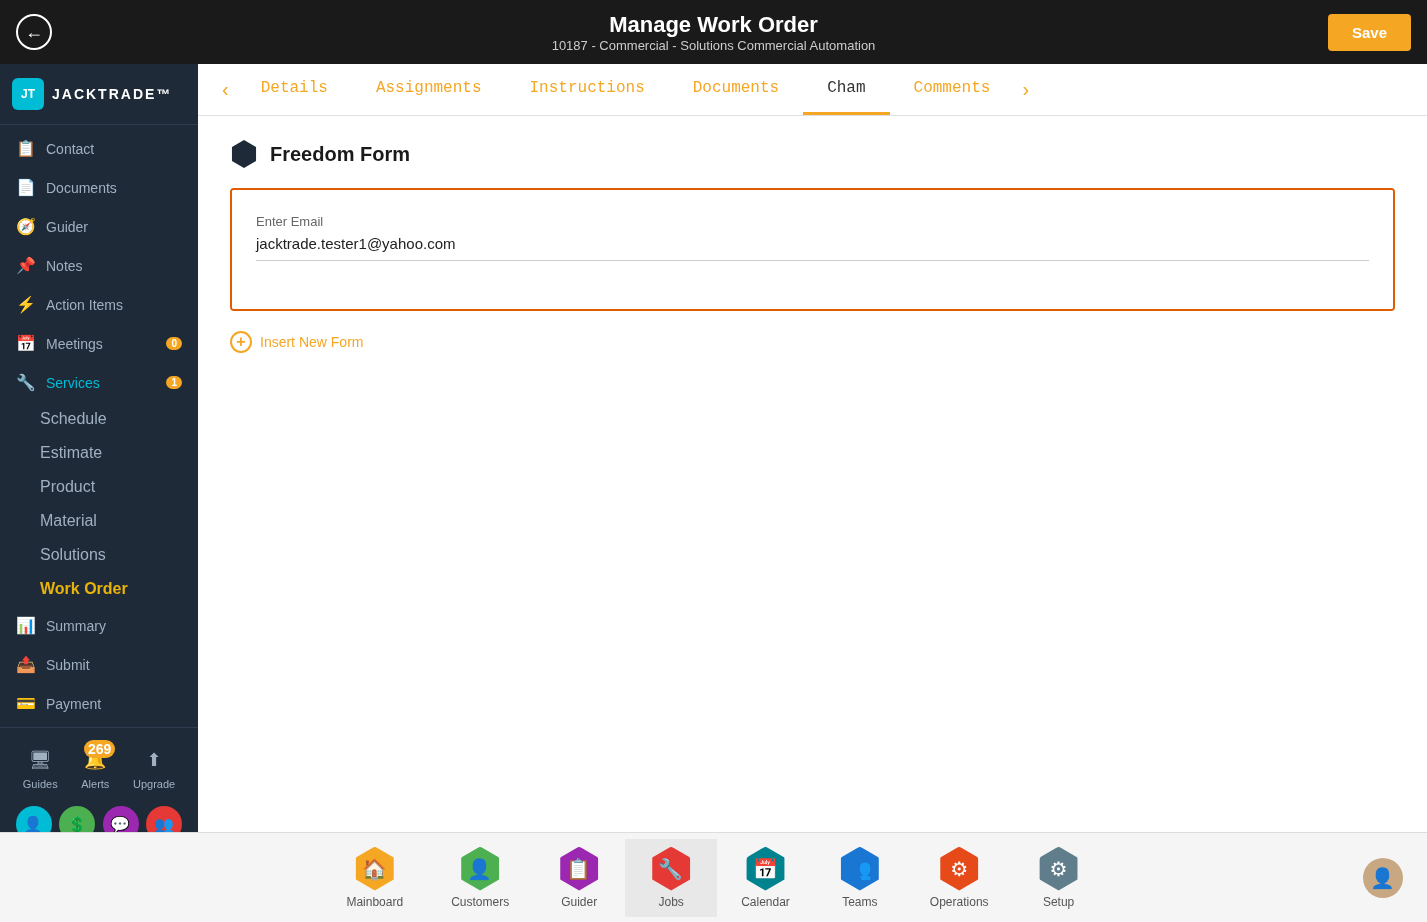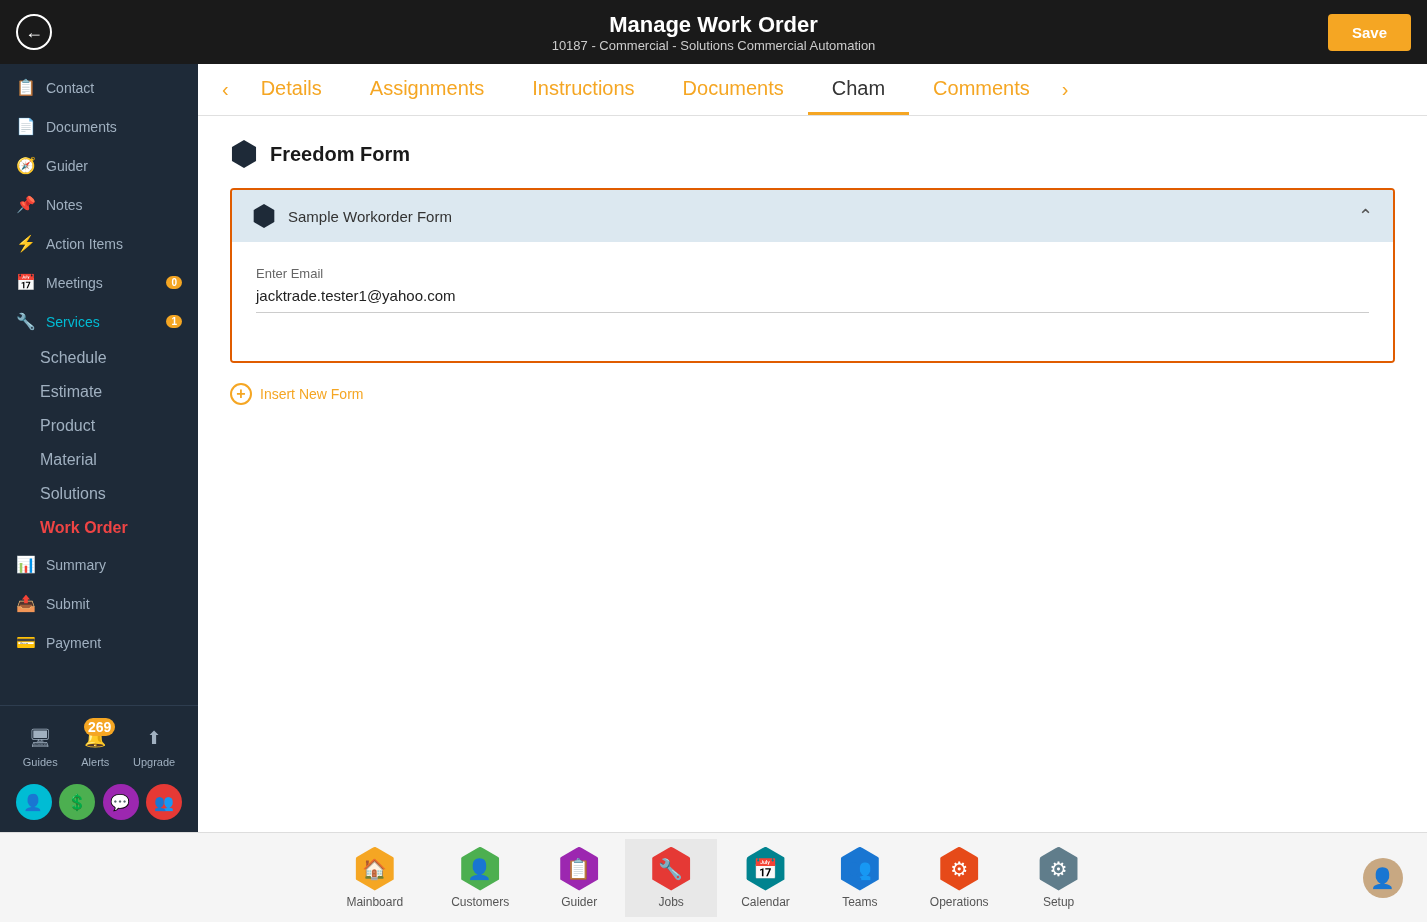--- a/index.html
+++ b/index.html
@@ -95,21 +95,21 @@
       padding: 1px 5px;
       margin-left: auto;
     }
 
     .sub-nav-item {
       padding: 8px 16px 8px 40px;
       font-size: 16px;
       color: #a0b0c0;
       cursor: pointer;
     }
-    .sub-nav-item.active { color: #ef4444; font-weight: 600; }
+    .sub-nav-item.active { color: #eab308; font-weight: 600; }
 
     .sidebar-bottom {
       border-top: 1px solid #2e3d4f;
       padding: 8px 0;
     }
     .bottom-icons {
       display: flex;
       justify-content: space-around;
       padding: 8px 12px;
     }
@@ -164,25 +164,26 @@
       height: 52px;
       flex-shrink: 0;
     }
     .tab-nav-btn {
       background: none; border: none; color: #f5a623; font-size: 20px; cursor: pointer; padding: 0 8px;
     }
     .tab-item {
       padding: 16px 24px;
       height: 100%;
       display: flex; align-items: center;
-      font-size: 20px;
+      font-size: 16px;
       color: #f5a623;
       cursor: pointer;
       border-bottom: 3px solid transparent;
       position: relative;
+      font-family: Liberation Mono, monospace;
     }
     .tab-item.active {
       color: #333;
       border-bottom: 3px solid #f5a623;
     }
 
     
     .main-content {
       flex: 1;
       padding: 24px 32px;
@@ -294,20 +295,24 @@
   <div class="title-area">
     <h1>Manage Work Order</h1>
     <p>10187 - Commercial - Solutions Commercial Automation</p>
   </div>
   <button class="save-btn">Save</button>
 </div>
 
 <div class="main-layout">
 
   <div class="sidebar">
+    <div class="sidebar-logo">
+      <div class="logo-icon">JT</div>
+      <span class="logo-text">JACKTRADE™</span>
+    </div>
 
     <div class="sidebar-nav">
 
       <div class="nav-item">
         <span class="nav-icon">📋</span>
         <span>Contact</span>
       </div>
       <div class="nav-item">
         <span class="nav-icon">📄</span>
         <span>Documents</span>
@@ -409,27 +414,20 @@
     </div>
 
     <div class="main-content">
 
       <div class="form-title">
         <div class="form-title-icon"></div>
         <h2>Freedom Form</h2>
       </div>
 
       <div class="form-card">
-        <div class="form-card-header">
-          <div class="form-card-header-left">
-            <div class="form-card-hex"></div>
-            <span class="form-card-title">Sample Workorder Form</span>
-          </div>
-          <button class="collapse-btn">⌃</button>
-        </div>
         <div class="form-card-body">
           <div class="form-field">
             <label>Enter Email</label>
             <div class="form-field-value">jacktrade.tester1@yahoo.com</div>
           </div>
         </div>
       </div>
 
       <button class="insert-form-btn">
         <div class="insert-circle">+</div>

